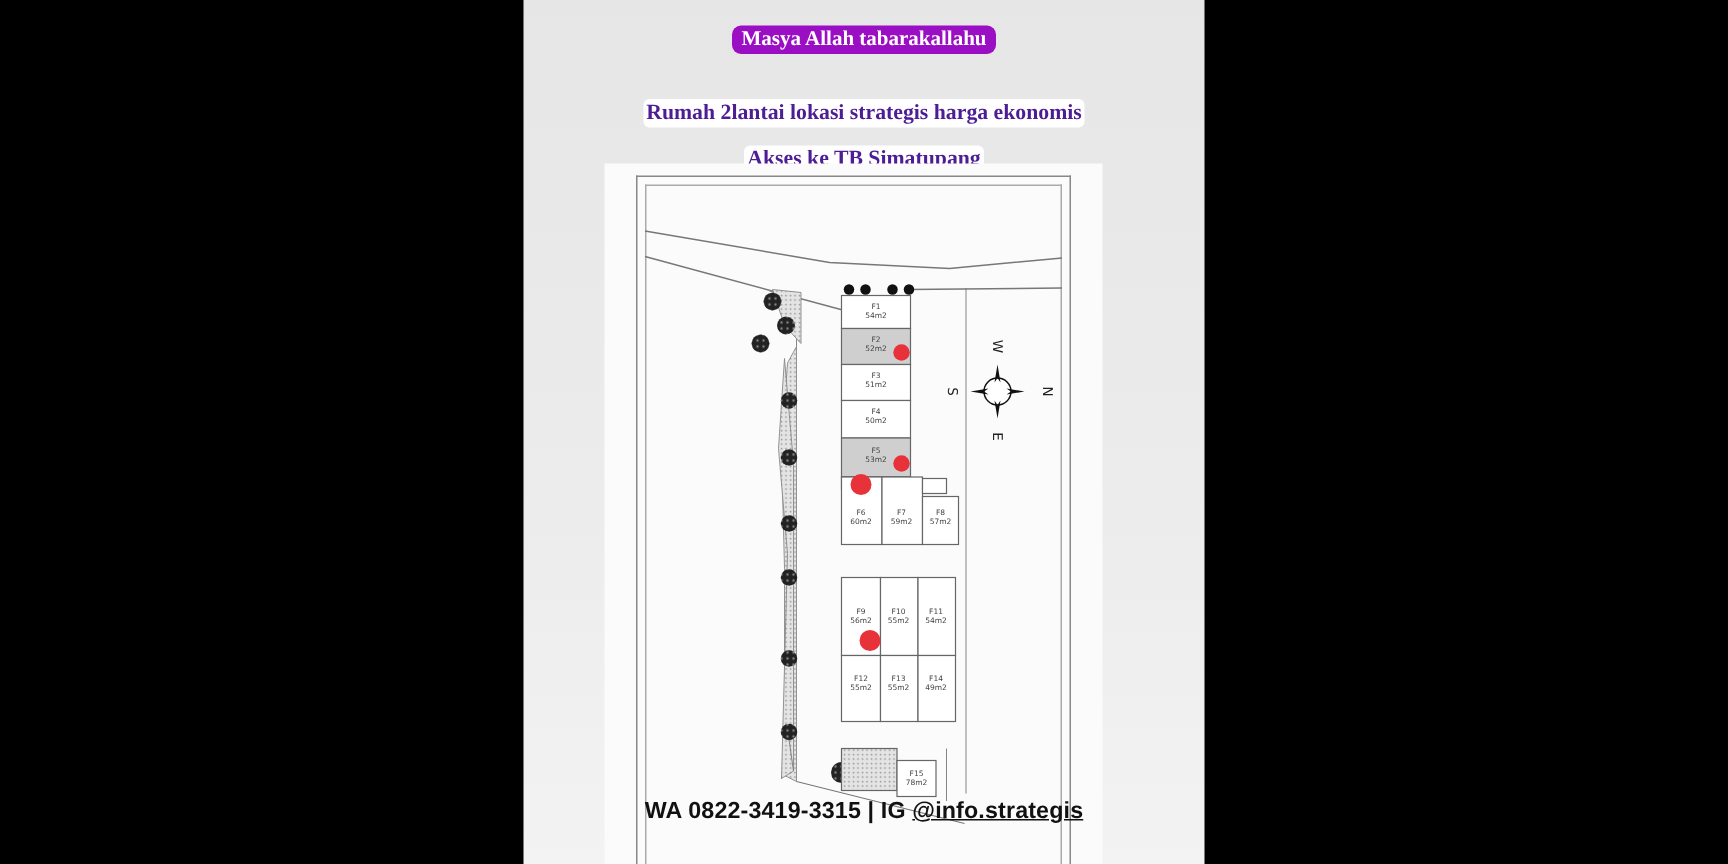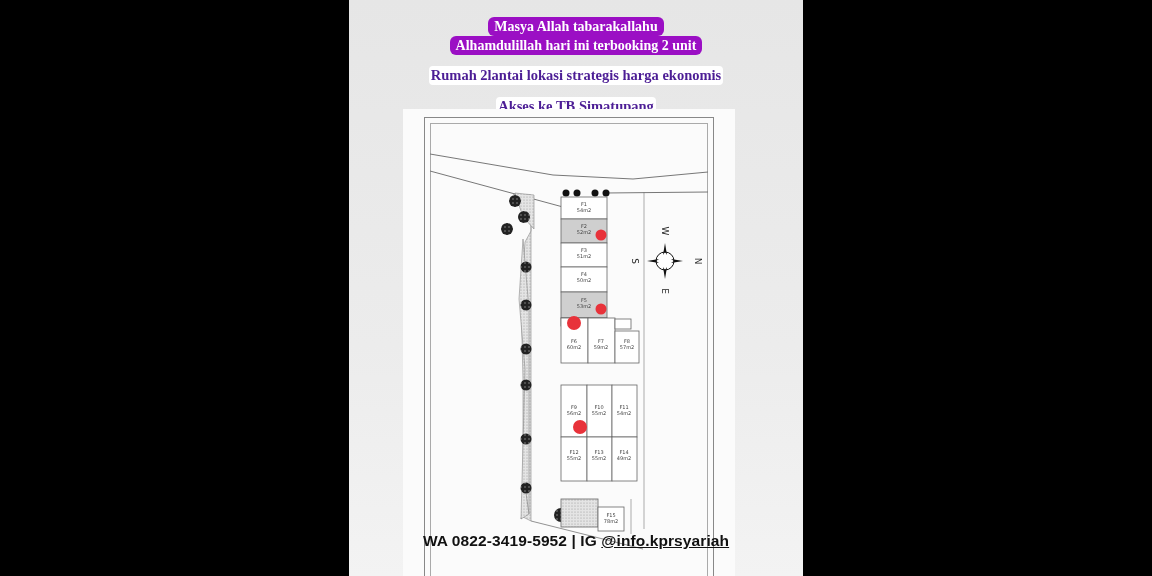--- a/index.html
+++ b/index.html
@@ -38,23 +38,20 @@
     font-weight: bold; font-size: 15.5px; color: #111; letter-spacing: 0.1px;
   }
   .contact .ig { text-decoration: underline; }
 </style>
 </head>
 <body>
 
 <div class="panel">
   <div class="banner-purple" style="top:17px">
     <span class="purple-line">Masya Allah tabarakallahu</span>
-  </div>
-  <div class="banner-purple" style="top:36px">
-    <span class="purple-line">Alhamdulillah hari ini terbooking 2 unit</span>
   </div>
   <div class="banner-purple" style="top:66px">
     <span class="white-line">Rumah 2lantai lokasi strategis harga ekonomis</span>
   </div>
   <div class="banner-purple" style="top:97px">
     <span class="white-line">Akses ke TB Simatupang</span>
   </div>
 
   <div class="sheet">
     <div class="sheet-border"></div>
@@ -179,15 +176,15 @@
           <text x="33" y="3" transform="rotate(90 33 0)">N</text>
           <text x="0" y="33" transform="rotate(90 0 30)">E</text>
           <text x="-30" y="3" transform="rotate(90 -30 0)">S</text>
         </g>
       </g>
     </svg>
 
   </div>
 
   <div class="contact">
-    <span>WA 0822-3419-5952 | IG </span><span class="ig">@info.kprsyariah</span>
+    <span>WA 0822-3419-3315 | IG </span><span class="ig">@info.strategis</span>
   </div>
 </div>
 
 </body></html>

